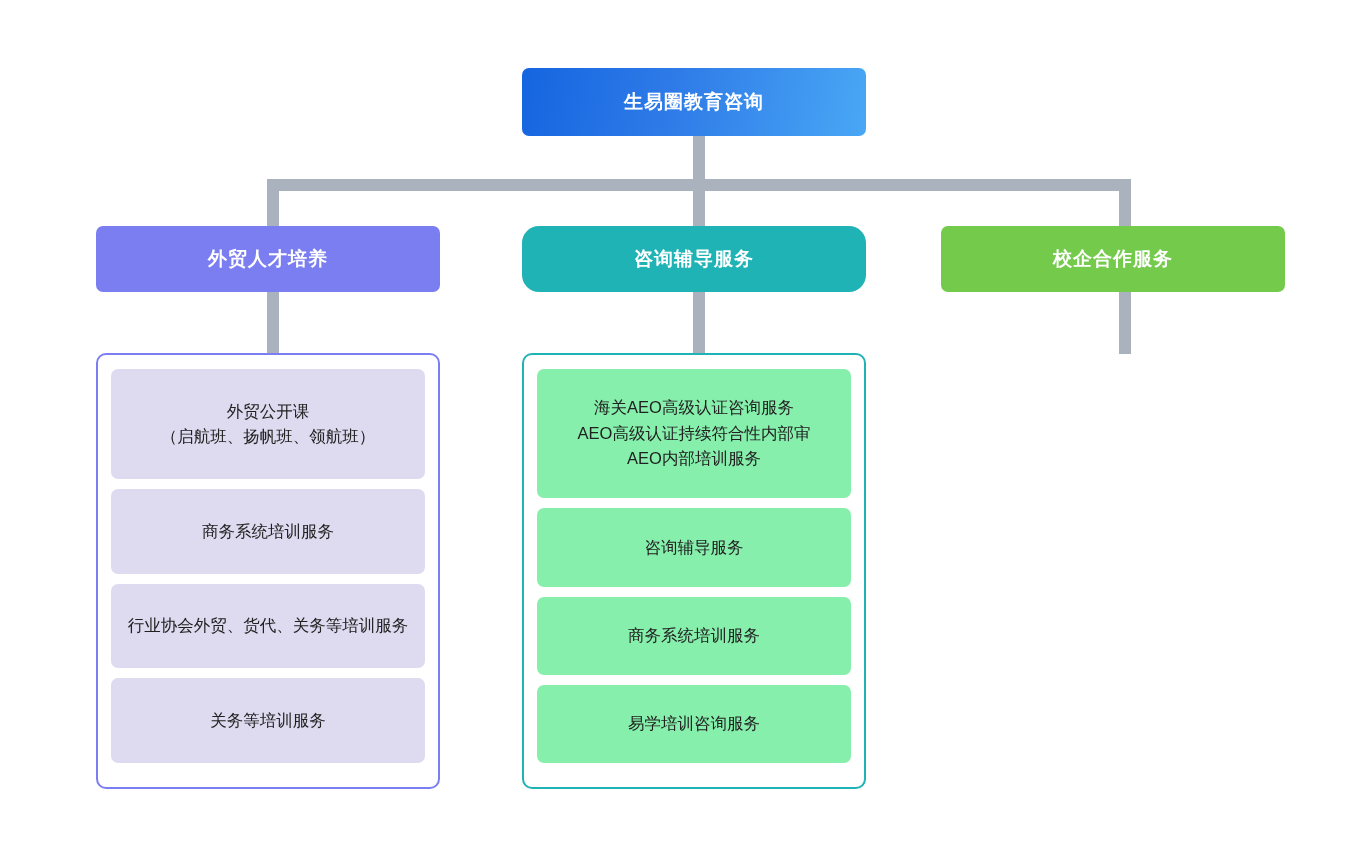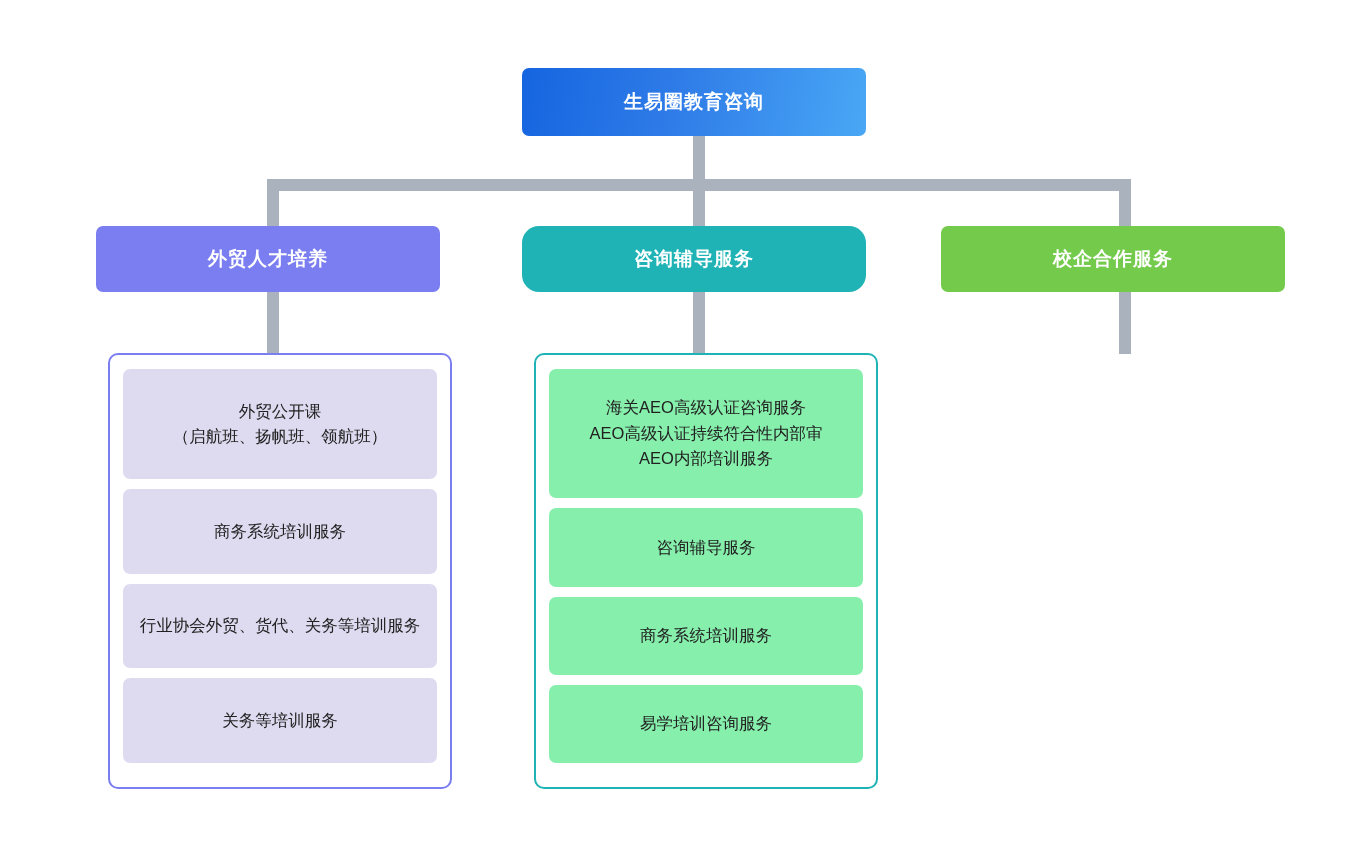--- a/index.html
+++ b/index.html
@@ -48,21 +48,20 @@
 
   
   .col-box {
     position: absolute; top: 341px;
     width: 344px; height: 436px;
     border-radius: 10px;
     border: 2px solid #7b7ef0;
     padding: 14px 13px;
     display: flex; flex-direction: column; justify-content: space-between;
     background: #ffffff;
-    margin-left: 12px;
   }
   #box-col-0 { left: 84px;  border-color: #7b7ef0; }
   #box-col-1 { left: 510px; border-color: #1fb3b6; }
   #box-col-2 { left: 936px; border-color: #73ca4b; }
 
   
   .card {
     border-radius: 7px;
     display: flex; align-items: center; justify-content: center;
     text-align: center;

